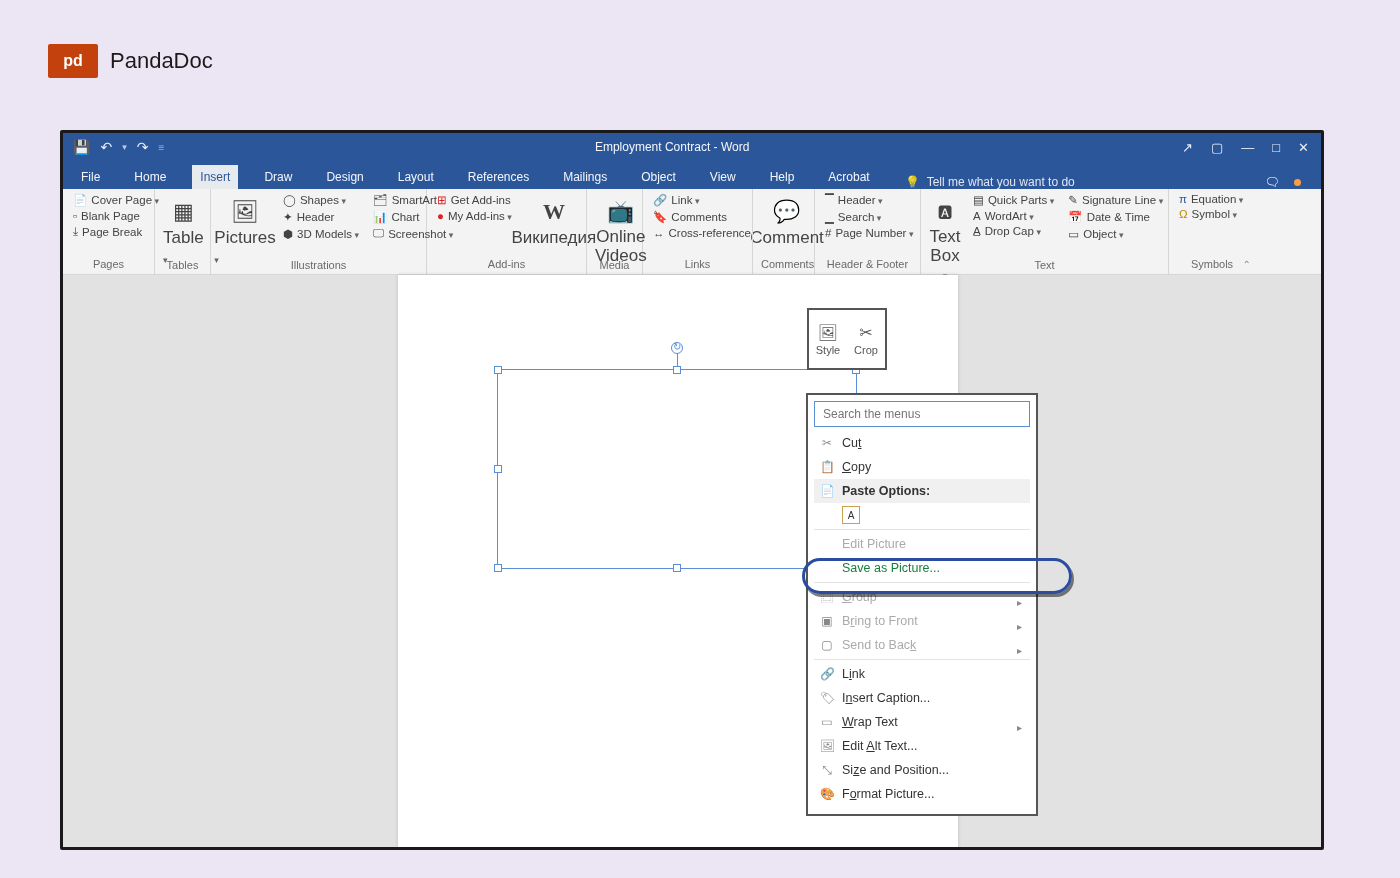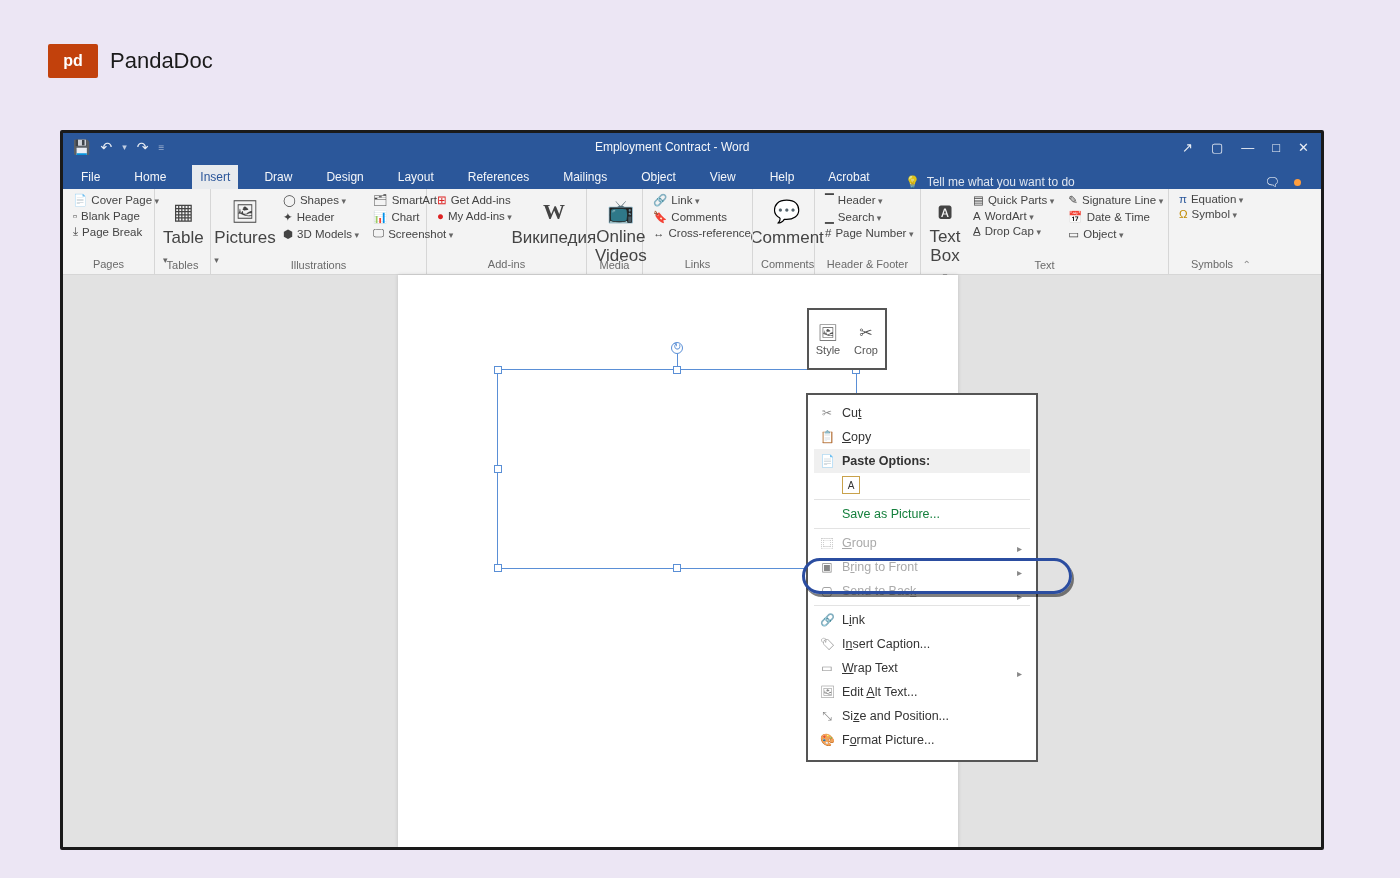--- a/index.html
+++ b/index.html
@@ -422,36 +422,41 @@
         <span class="mi">🖼</span>
         <span>Style</span>
       </div>
       <div class="mini-btn">
         <span class="mi">✂</span>
         <span>Crop</span>
       </div>
     </div>
 
     <div class="ctx">
+      <input class="ctx-search" placeholder="Search the menus" style="">
       <div class="ctx-item">
           <span class="ctx-ico">✂</span>
           <span>Cu<u class="accel">t</u></span>
         </div>
       <div class="ctx-item">
           <span class="ctx-ico">📋</span>
           <span><u class="accel">C</u>opy</span>
         </div>
       <div class="ctx-item ctx-header">
           <span class="ctx-ico">📄</span>
           <span>Paste Options:</span>
         </div>
       <div class="paste-row">
           <div class="paste-chip">A</div>
         </div>
       <div class="ctx-sep"></div>
+      <div class="ctx-item disabled">
+          <span class="ctx-ico"></span>
+          <span>Edit Picture</span>
+        </div>
       <div class="ctx-item" style="color:#15803d">
           <span class="ctx-ico"></span>
           <span>Save as Picture...</span>
         </div>
       <div class="ctx-sep"></div>
       <div class="ctx-item disabled">
           <span class="ctx-ico">⿴</span>
           <span><u class="accel">G</u>roup</span>
           <span class="sub"></span>
         </div>

